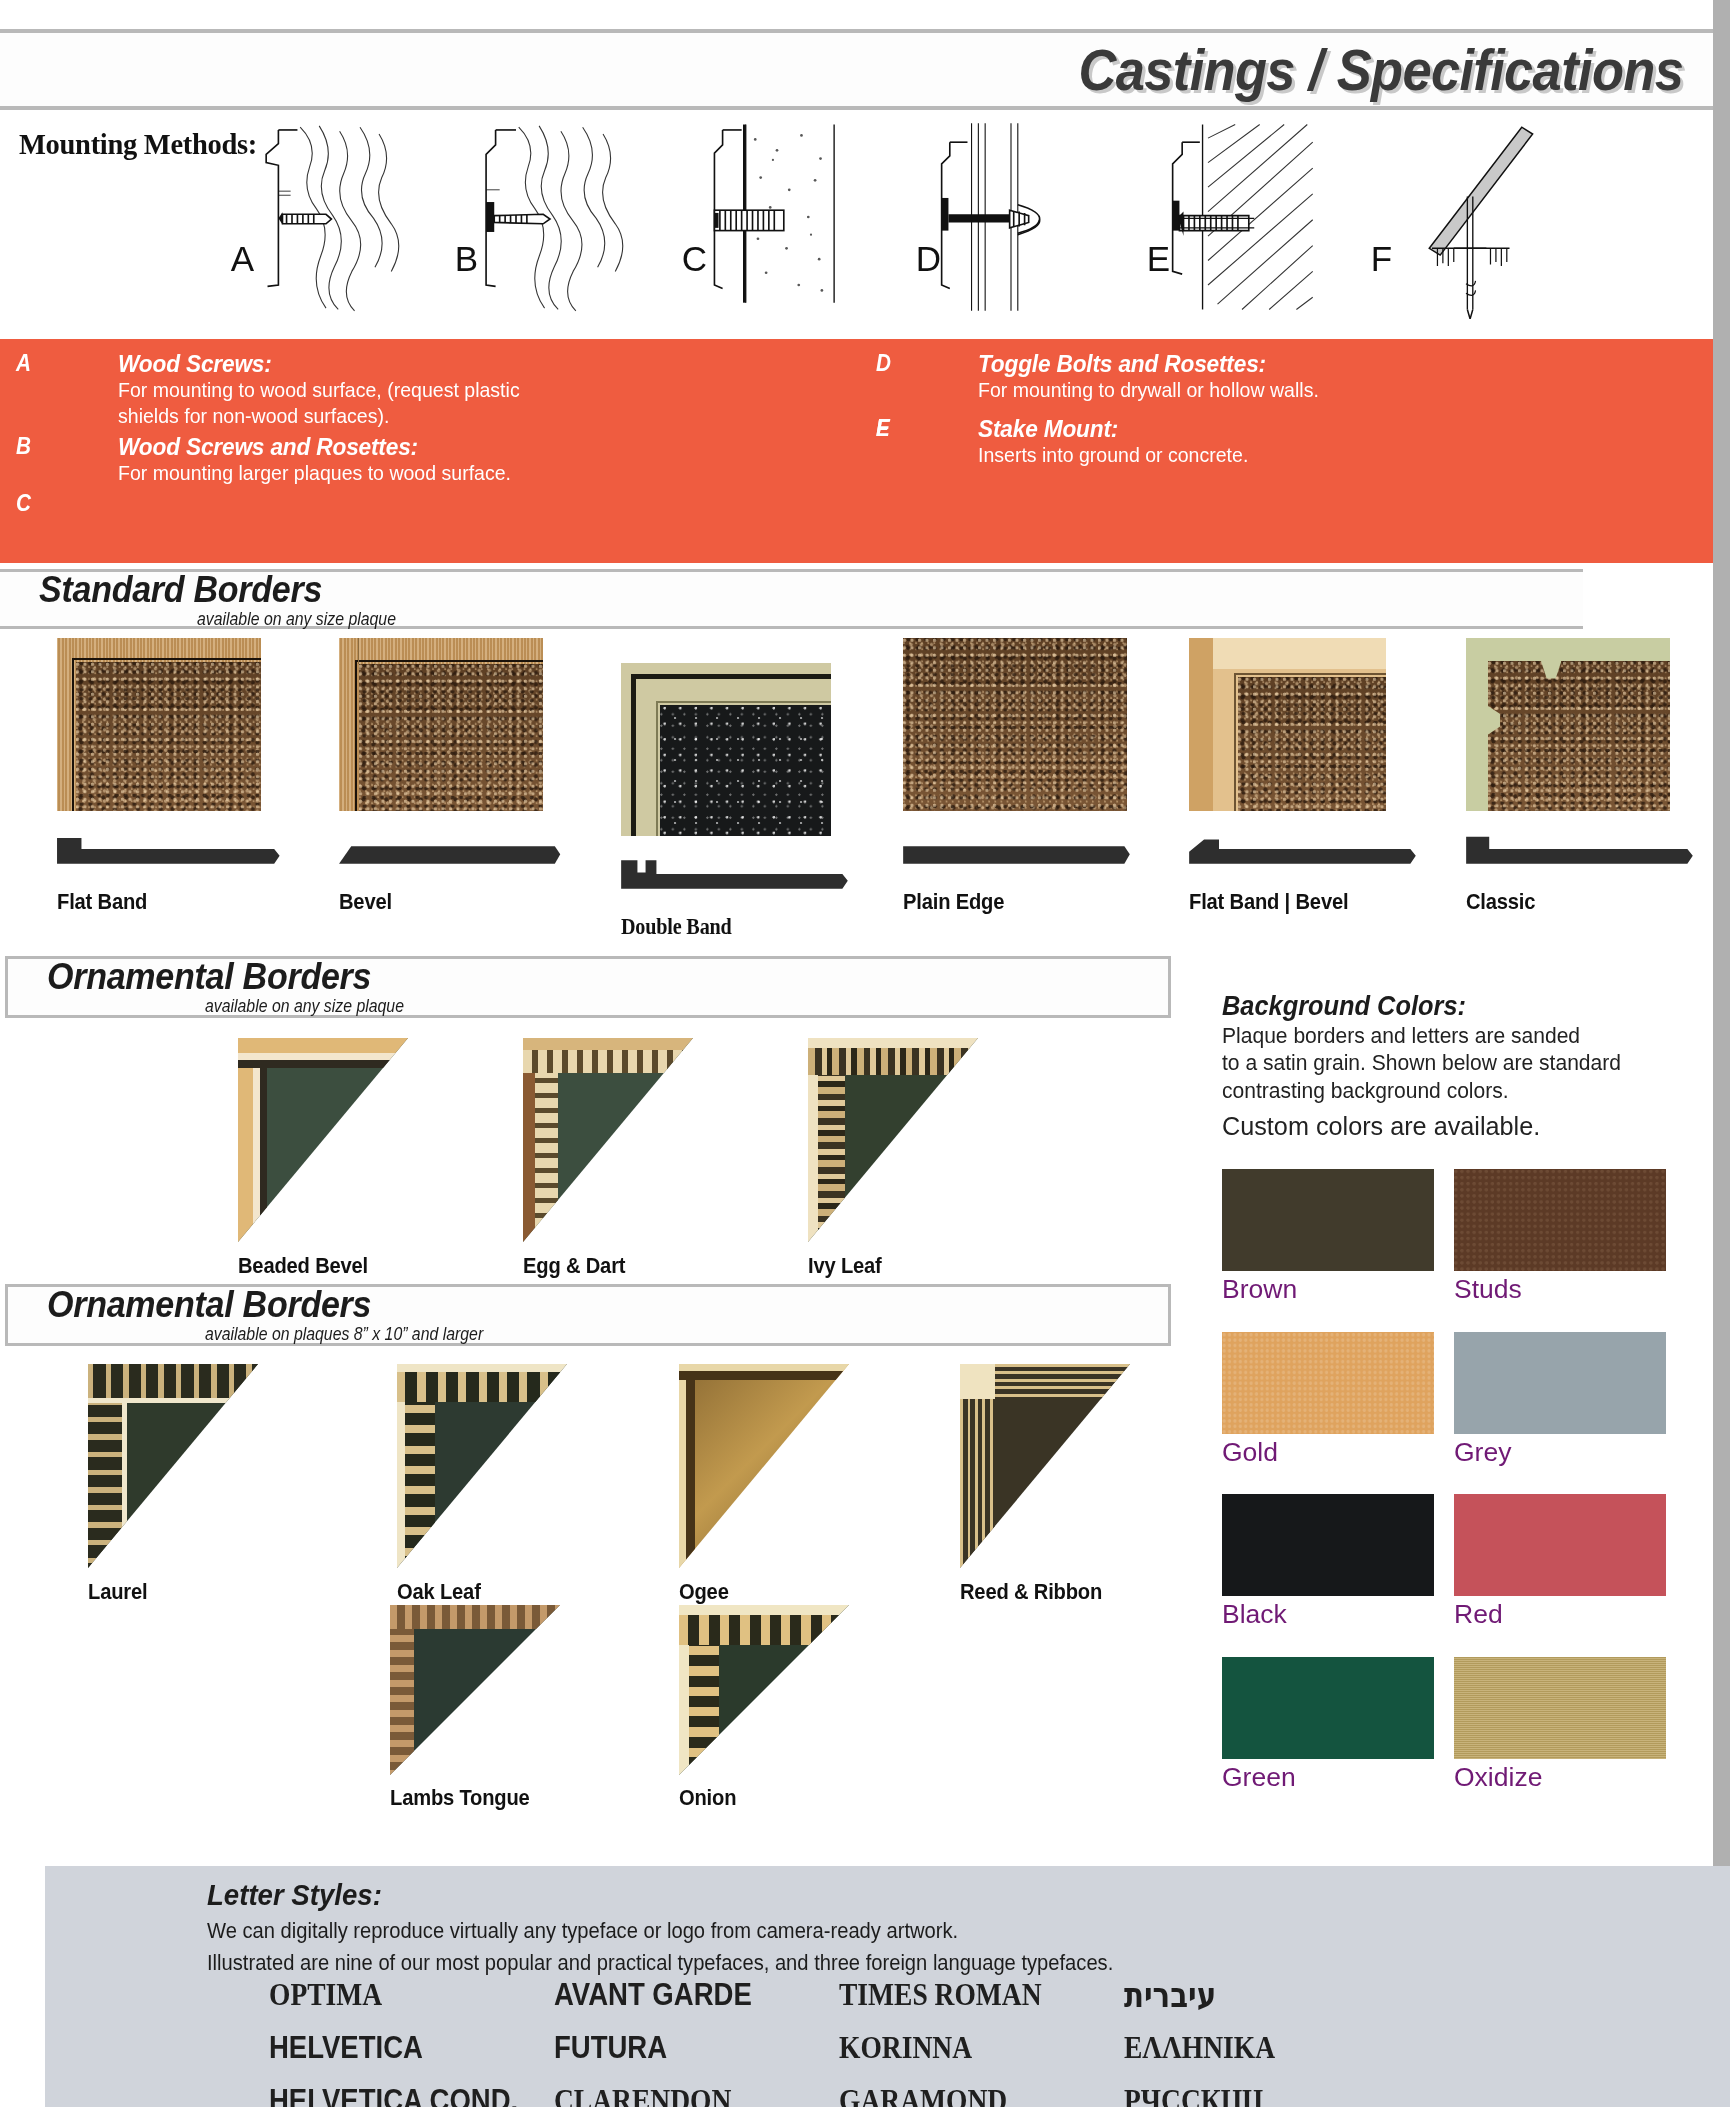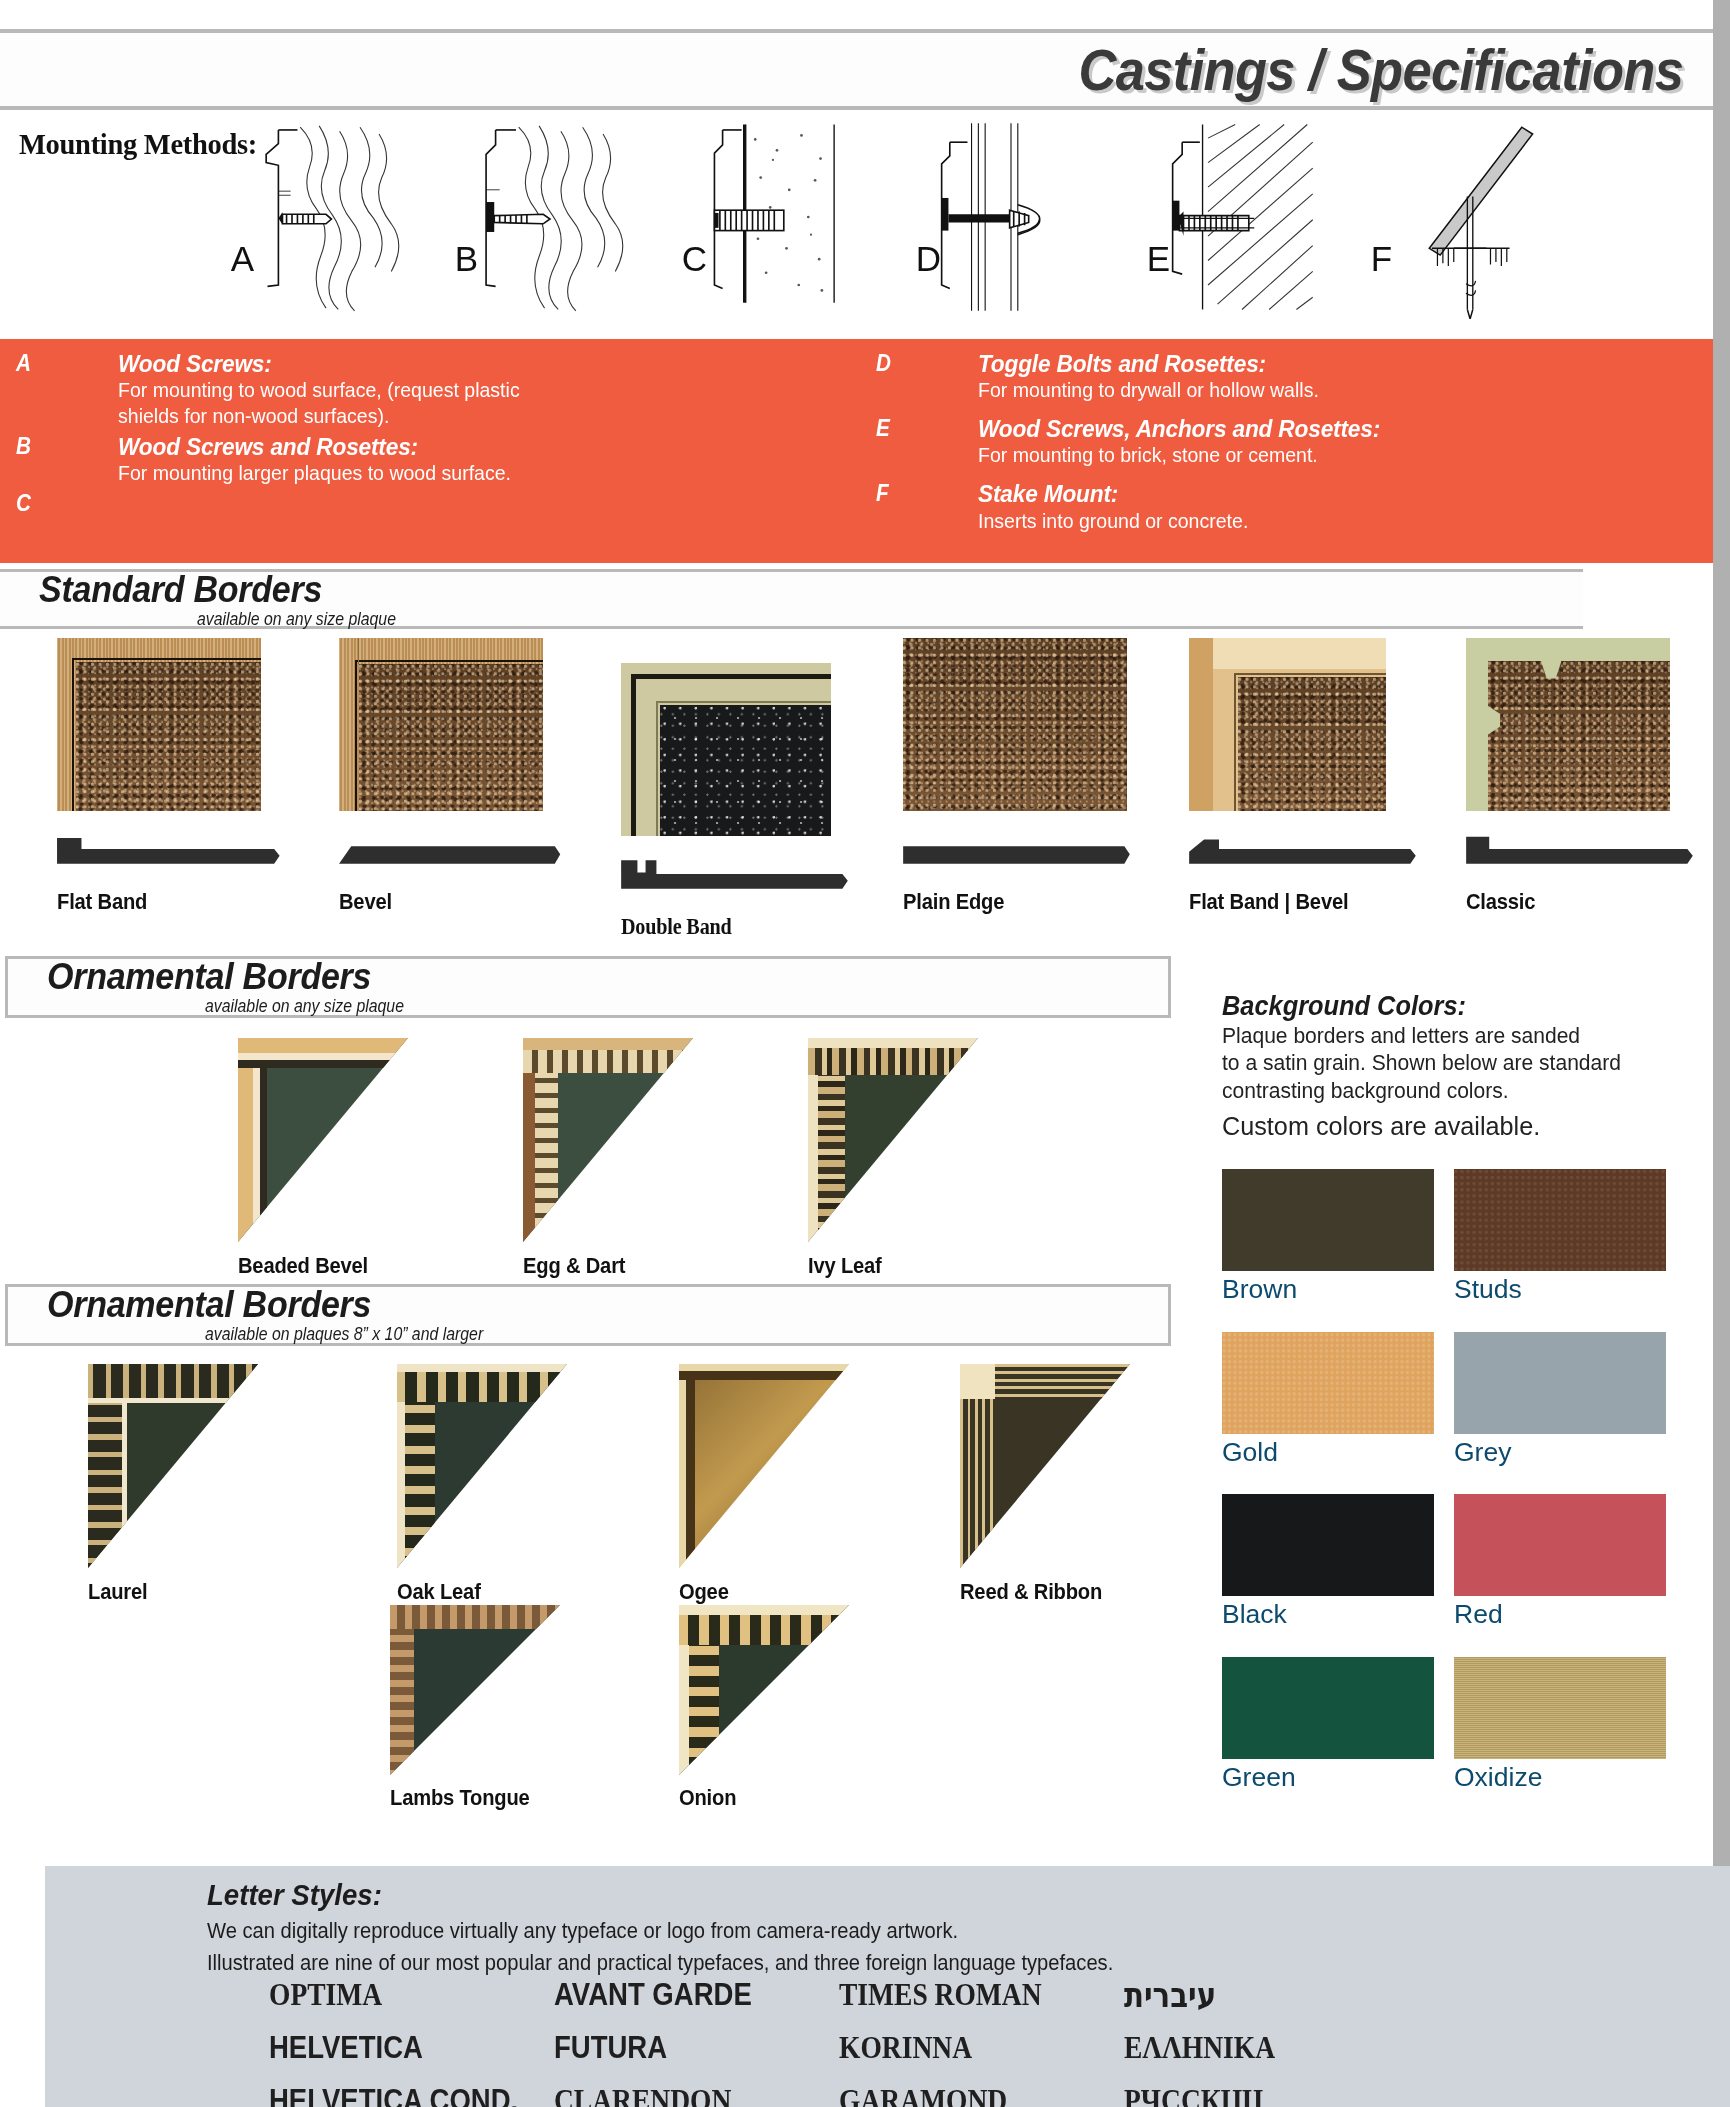--- a/index.html
+++ b/index.html
@@ -140,21 +140,21 @@
   
   .bg-colors { position: absolute; }
   .bgc-head {
     font-weight: bold; font-style: italic; font-size: 27px; color: #1c1c1c;
     transform: scaleX(0.94); transform-origin: left center;
   }
   .bgc-p { font-size: 22.4px; color: #222; line-height: 1.22; transform: scaleX(0.94); transform-origin:left center; }
   .bgc-p2 { font-size: 26px; color: #222; line-height: 1.2; margin-top: 6.8px; transform: scaleX(0.97); transform-origin:left center; }
   .chip { position: absolute; }
   .chip .sw { width: 212px; height: 102px; }
-  .chip .nm { font-size: 26.5px; color: #0c4a6e; margin-top: 2.7px; }
+  .chip .nm { font-size: 26.5px; color: #701a75; margin-top: 2.7px; }
 
   
   .letter-band {
     position: absolute; left: 0; bottom: 0; width: 1713px; height: 242px;
     background: #d0d4db;
     margin-left: 45px;
   }
   .ls-head {
     position: absolute; left: 162px; top: 12.2px;
     font-weight: bold; font-style: italic; font-size: 30px; color: #1c1c1c;
@@ -352,24 +352,20 @@
     <div class="om-col right">
       <div class="om-row">
         <div class="om-letter">D</div>
         <div class="om-body">
           <div class="om-title">Toggle Bolts and Rosettes:</div>
           <div class="om-desc">For mounting to drywall or hollow walls.</div>
         </div>
       </div>
       <div class="om-row" style="margin-top:12.2px">
         <div class="om-letter">E</div>
-        <div class="om-body">
-          <div class="om-title">Wood Screws, Anchors and Rosettes:</div>
-          <div class="om-desc">For mounting to brick, stone or cement.</div>
-        </div>
       </div>
       <div class="om-row" style="margin-top:12.2px">
         <div class="om-letter">F</div>
         <div class="om-body">
           <div class="om-title">Stake Mount:</div>
           <div class="om-desc">Inserts into ground or concrete.</div>
         </div>
       </div>
     </div>
   </div>

